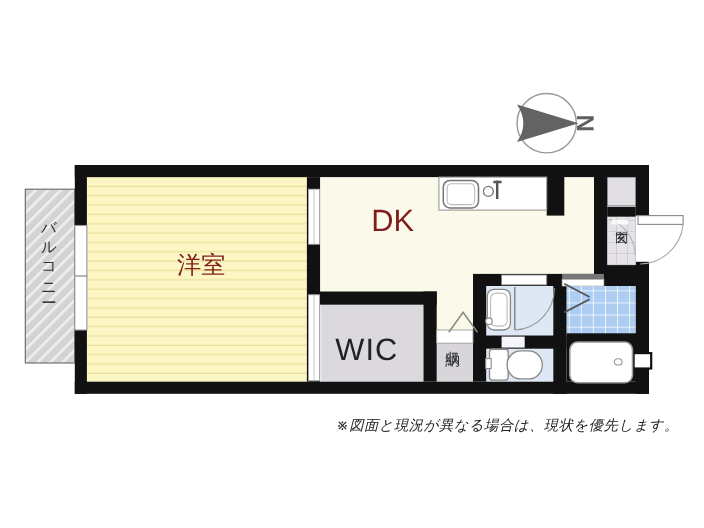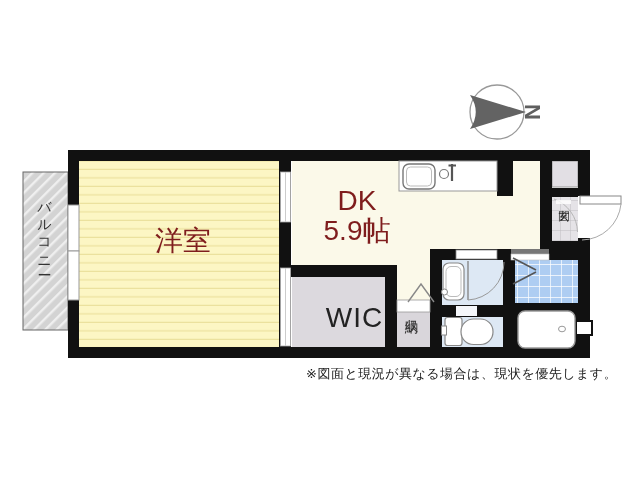--- a/index.html
+++ b/index.html
@@ -4,29 +4,29 @@
 <style>
   html,body{margin:0;padding:0;background:#ffffff;}
   #stage{position:relative;width:640px;height:480px;background:#fff;overflow:hidden;
          font-family:"Liberation Sans","DejaVu Sans",sans-serif;}
   #plan-svg{position:absolute;left:0;top:0;}
   .wall{fill:#111;}
   .lbl{position:absolute;color:#7f1d1d;}
   .v{writing-mode:vertical-rl;text-orientation:upright;}
   .room-label{text-align:center;}
   #balcony-label{left:36px;top:191px;font-size:14px;letter-spacing:3px;color:#333;}
-  #western-label{left:101px;top:225px;width:164px;font-size:28px;line-height:31px;}
+  #western-label{left:101px;top:225px;width:164px;font-size:22px;line-height:31px;}
   #dk-label{left:278px;top:186px;width:158px;font-size:28px;line-height:30px;}
-  #wic-label{left:308px;top:302px;width:93px;font-size:28px;letter-spacing:1px;color:#222;}
+  #wic-label{left:287px;top:302px;width:93px;font-size:28px;letter-spacing:1px;color:#222;}
   #storage-label{left:402px;top:308px;font-size:13.5px;letter-spacing:2px;color:#333;}
   #entrance-label{left:556px;top:200px;font-size:11px;letter-spacing:1px;color:#222;
                   background:rgba(255,255,255,.82);padding:1px 0;}
   #compass-letter{left:524px;top:99px;font-size:22px;font-weight:bold;color:#5f5f5f;
                   transform:rotate(90deg);}
-  #disclaimer{left:306px;top:365px;font-size:13px;letter-spacing:0.5px;color:#222;}
+  #disclaimer{left:306px;top:378px;font-size:13px;letter-spacing:0.5px;color:#222;font-style:italic;}
 </style>
 </head>
 <body>
 
 <div id="stage">
 
   <svg id="plan-svg" width="640" height="480" viewBox="0 0 640 480">
     <defs>
       <pattern id="stripePat" width="8" height="8.5" patternUnits="userSpaceOnUse">
         <rect width="8" height="8.5" fill="#fcf6c4"></rect>
@@ -125,21 +125,20 @@
   </svg>
 
   <div class="lbl v" id="balcony-label">バルコニー</div>
 
   <div class="lbl room-label" id="western-label">
     <div>洋室</div>
   </div>
 
   <div class="lbl room-label" id="dk-label">
     <div>DK</div>
-    <div>5.9帖</div>
   </div>
 
   <div class="lbl room-label" id="wic-label">WIC</div>
 
   <div class="lbl v" id="storage-label">収納</div>
 
   <div class="lbl v" id="entrance-label">玄関</div>
 
   <div class="lbl" id="compass-letter">N</div>
 

